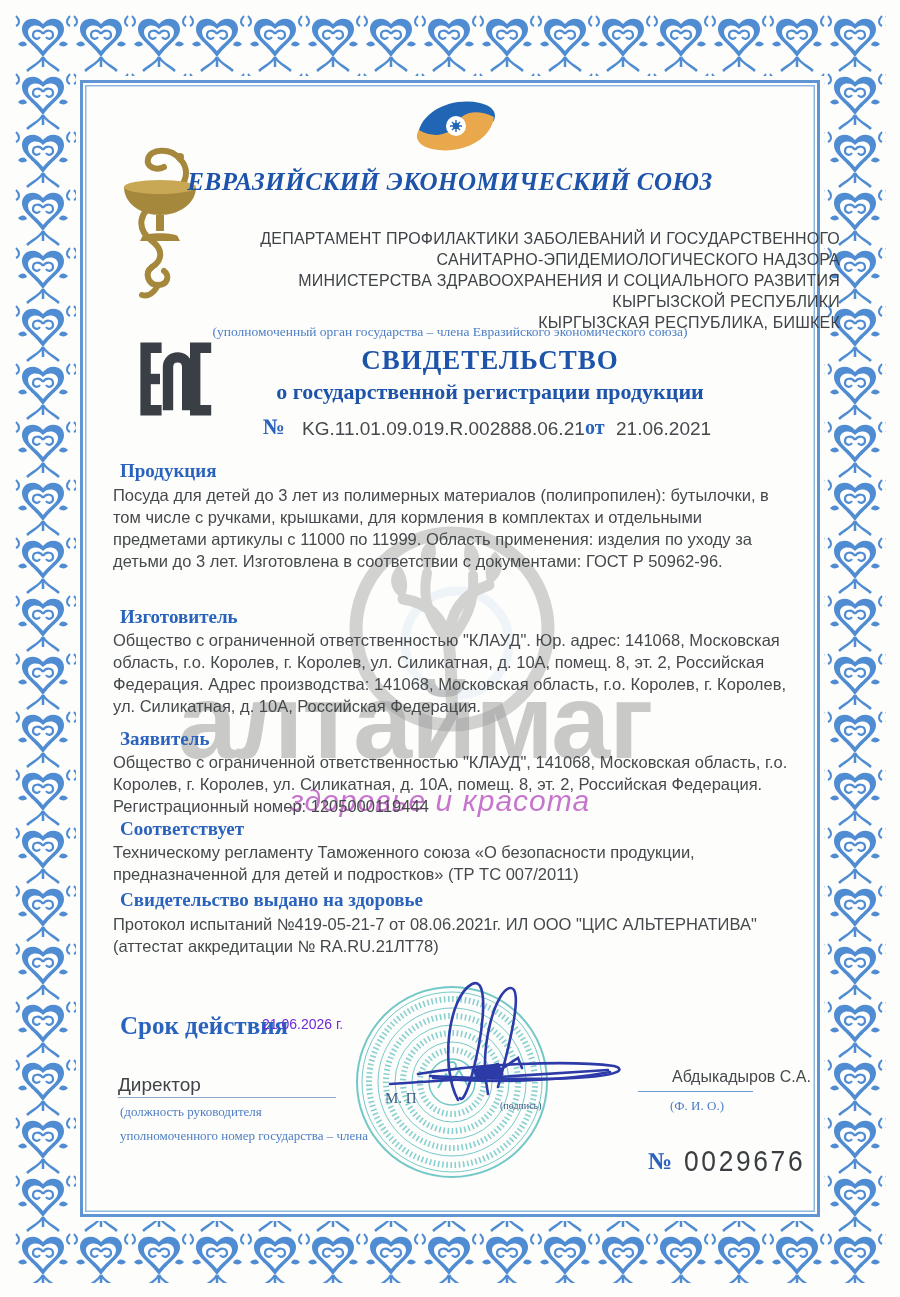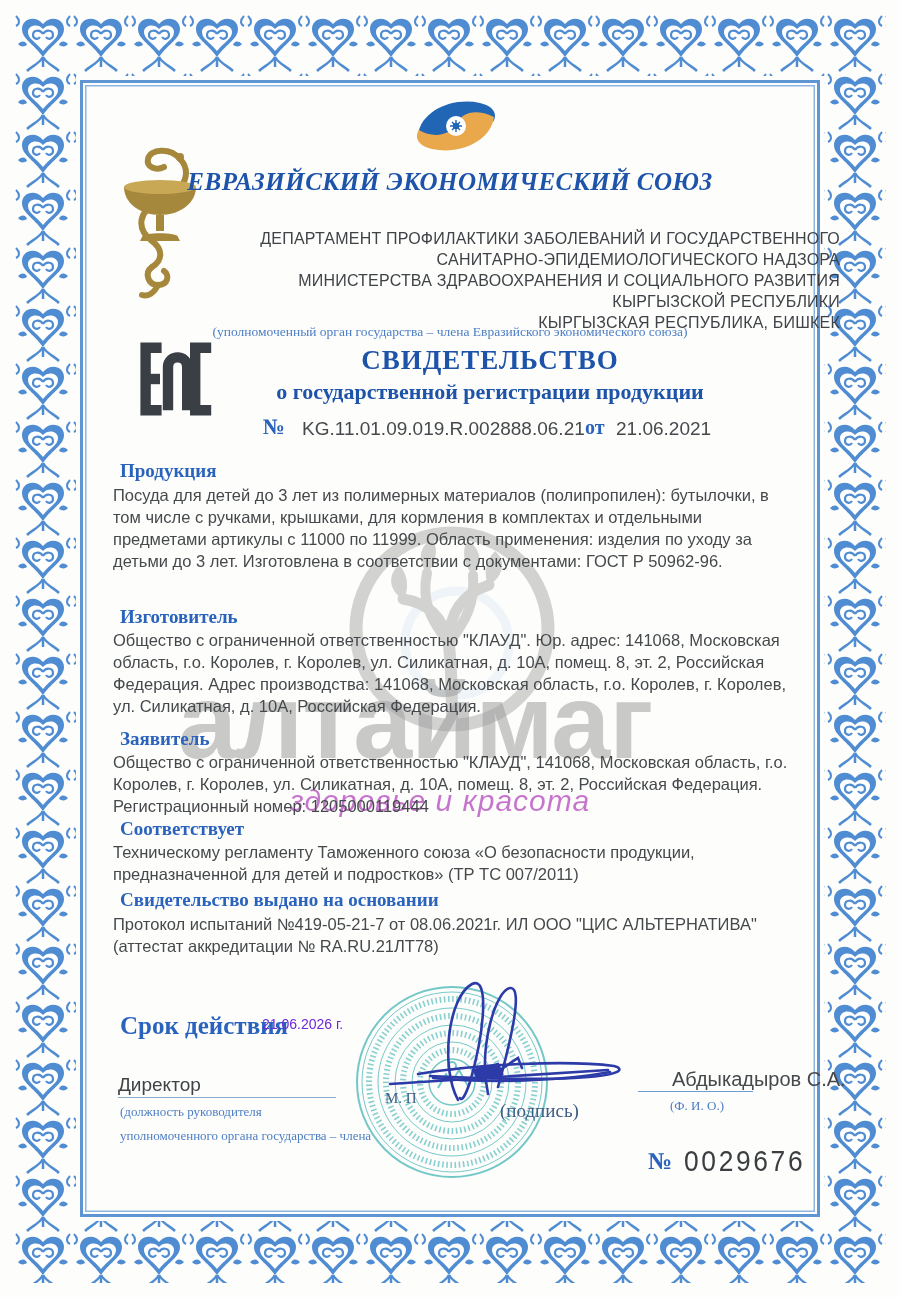--- a/index.html
+++ b/index.html
@@ -71,22 +71,22 @@
     font-weight:bold;font-size:25px;color:#2a63bd;
   }
   .validity-date{left:262px;top:1016px;font-size:14px;color:#6d28d9;}
   .director{left:118px;top:1074px;font-size:19px;color:#3f4347;}
   .director-line{left:118px;top:1075px;width:218px;height:22px;border-bottom:1.5px solid #8aa8cc;}
   .pos-note{
     left:120px;font-family:"Liberation Serif",serif;
     font-size:13px;color:#4d7ec4;line-height:24px;
   }
   .mp-label{left:385px;top:1090px;font-family:"Liberation Serif",serif;font-size:15px;color:#3d5c85;}
-  .sign-label{left:500px;top:1100px;font-family:"Liberation Serif",serif;font-size:19px;color:#3d5c85;}
-  .fio-name{left:672px;top:1068px;font-size:20px;color:#46494c;}
+  .sign-label{left:500px;top:1100px;font-family:"Liberation Serif",serif;font-size:10px;color:#3d5c85;}
+  .fio-name{left:672px;top:1068px;font-size:16px;color:#46494c;}
   .name-line{left:638px;top:1068px;width:115px;height:23px;border-bottom:1.5px solid #6f9cd0;}
   .fio-label{left:670px;top:1098px;font-family:"Liberation Serif",serif;font-size:13px;color:#4d7ec4;}
   .blank-no-sign{left:648px;top:1148px;font-size:24px;}
   .blank-number{
     left:684px;top:1144px;font-size:30px;color:#3b3e41;
     letter-spacing:3px;transform:scaleX(.88);transform-origin:left;
   }
 </style>
 </head>
 <body>
@@ -193,21 +193,21 @@
 
   <div class="abs ct sec-h" style="top:606px;">Изготовитель</div>
   <div class="abs ct sec-b" style="top:629px;">Общество с ограниченной ответственностью "КЛАУД". Юр. адрес: 141068, Московская область, г.о. Королев, г. Королев, ул. Силикатная, д. 10А, помещ. 8, эт. 2, Российская Федерация. Адрес производства: 141068, Московская область, г.о. Королев, г. Королев, ул. Силикатная, д. 10А, Российская Федерация.</div>
 
   <div class="abs ct sec-h" style="top:728px;">Заявитель</div>
   <div class="abs ct sec-b" style="top:751px;">Общество с ограниченной ответственностью "КЛАУД", 141068, Московская область, г.о. Королев, г. Королев, ул. Силикатная, д. 10А, помещ. 8, эт. 2, Российская Федерация. Регистрационный номер: 1205000119444</div>
 
   <div class="abs ct sec-h" style="top:818px;">Соответствует</div>
   <div class="abs ct sec-b" style="top:841px;width:690px;">Техническому регламенту Таможенного союза «О безопасности продукции, предназначенной для детей и подростков» (ТР ТС 007/2011)</div>
 
-  <div class="abs ct sec-h" style="top:889px;">Свидетельство выдано на основании</div>
+  <div class="abs ct sec-h" style="top:889px;">Свидетельство выдано на здоровье</div>
   <div class="abs ct sec-b" style="top:913px;width:688px;">Протокол испытаний №419-05-21-7 от 08.06.2021г. ИЛ ООО "ЦИС АЛЬТЕРНАТИВА" (аттестат аккредитации № RA.RU.21ЛТ78)</div>
 
   <div class="abs ct validity-label">Срок действия</div>
   <div class="abs ct validity-date">21.06.2026 г.</div>
 
   <svg class="abs ct" style="left:352px;top:982px;" width="200" height="200" viewBox="0 0 200 200" opacity="0.72">
     <g fill="none" stroke="#3fb4b4">
       <circle cx="100" cy="100" r="95" stroke-width="2"></circle>
       <circle cx="100" cy="100" r="90" stroke-width="1"></circle>
       <circle cx="100" cy="100" r="83" stroke-width="6" stroke-dasharray="1.6 2.6" opacity="0.85"></circle>
@@ -232,21 +232,21 @@
       <path d="M12 112 L230 98"></path>
       <path d="M55 106 C120 112 190 108 232 100"></path>
       <path d="M96 98 L120 92 L124 102 L100 108 Z" fill="#2c3ba8"></path>
     </g>
   </svg>
 
   <div class="abs ct director-line"></div>
   <div class="abs ct director">Директор</div>
   <div class="abs ct pos-note" style="top:1100px;">
     <div>(должность руководителя</div>
-    <div>уполномоченного органа государства – члена</div>
+    <div>уполномоченного номер государства – члена</div>
   </div>
   <div class="abs ct mp-label">М. П</div>
   <div class="abs ct sign-label">(подпись)</div>
   <div class="abs ct name-line"></div>
   <div class="abs ct fio-name">Абдыкадыров С.А.</div>
   <div class="abs ct fio-label">(Ф. И. О.)</div>
 
   <div class="abs ct no-sign blank-no-sign">№</div>
   <div class="abs ct blank-number">0029676</div>
 

